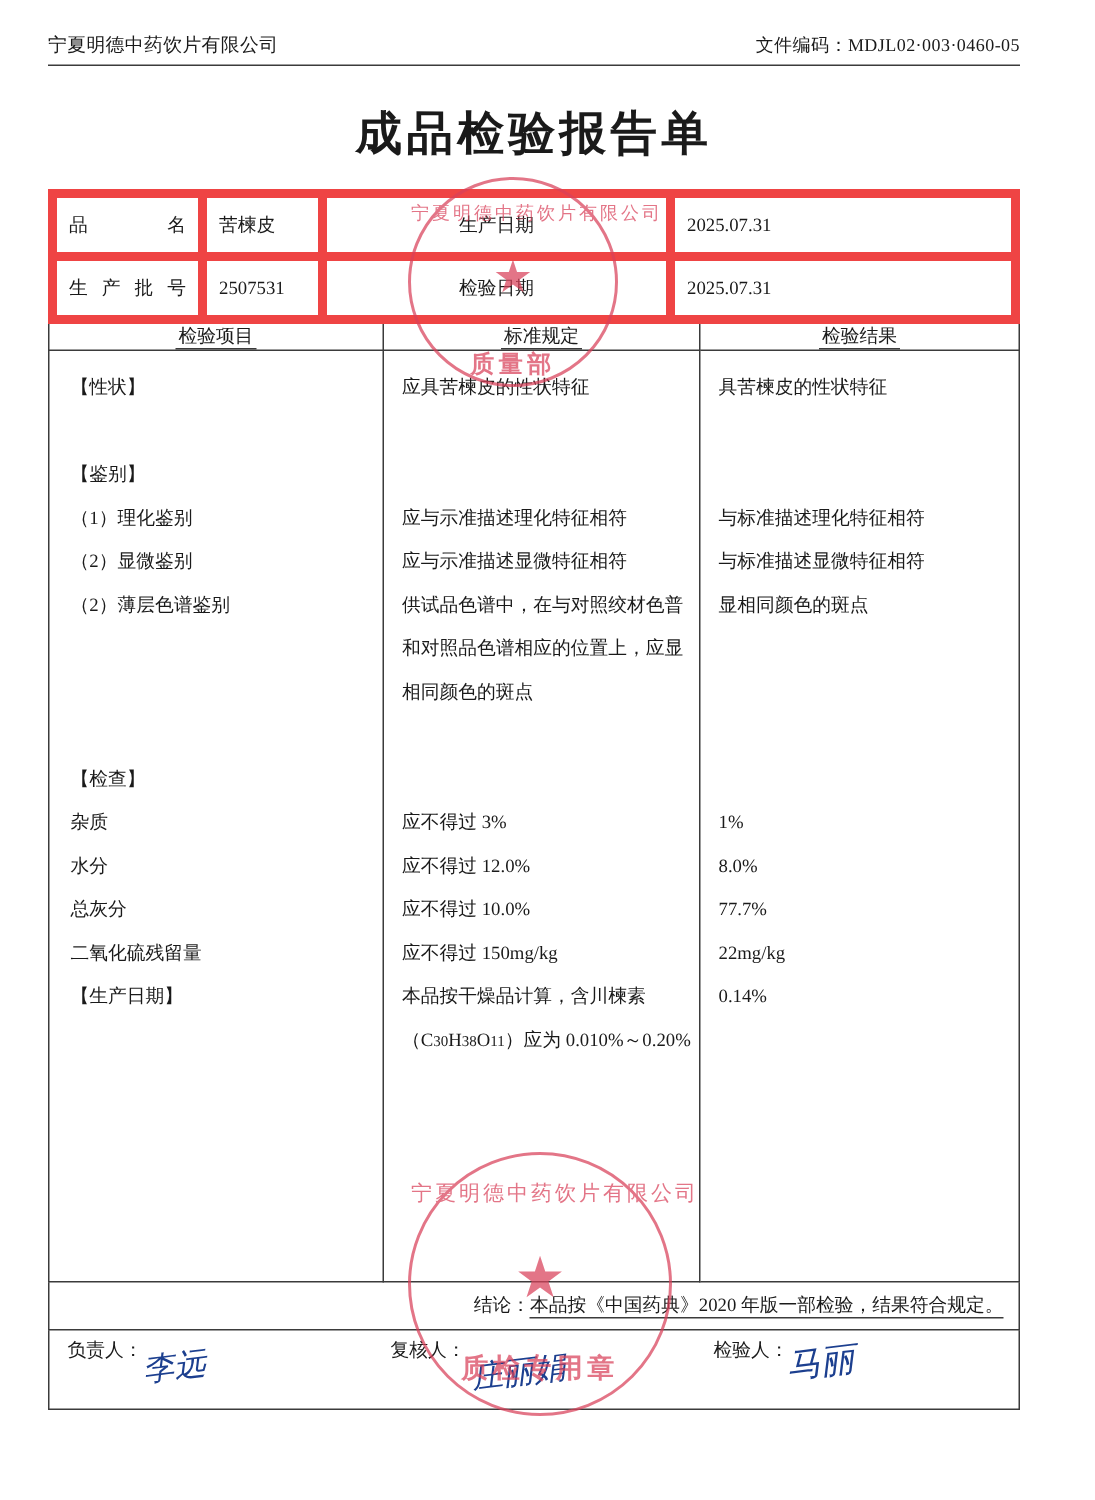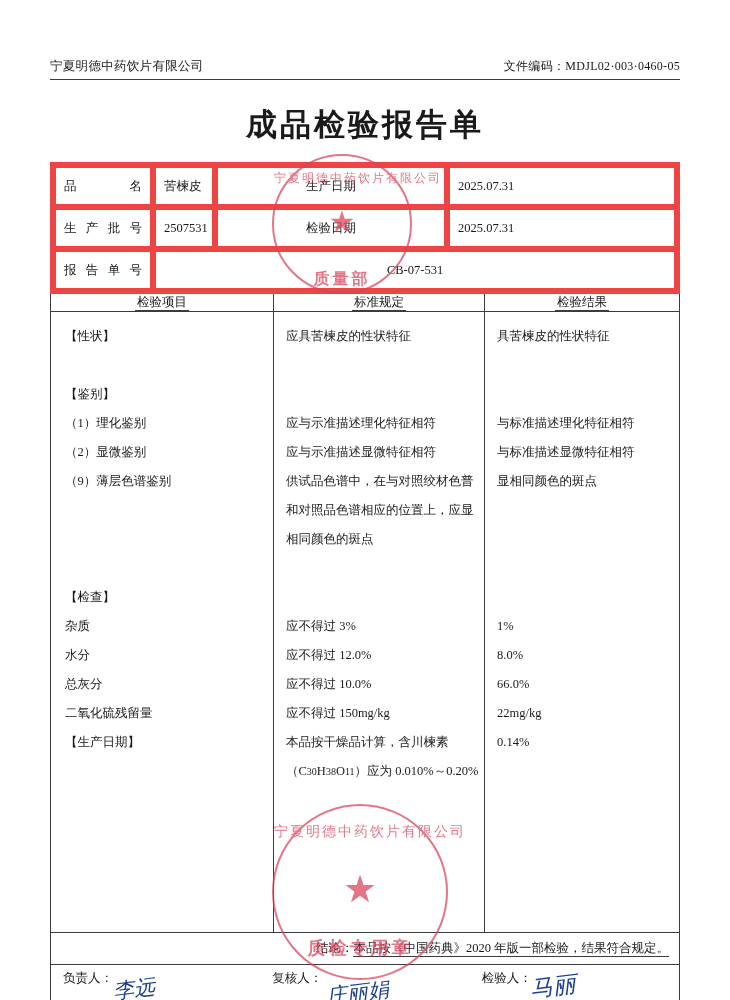--- a/index.html
+++ b/index.html
@@ -13,22 +13,21 @@
     font-family: "Liberation Serif", "DejaVu Serif", serif;
     color: #1a1a1a;
     position: relative;
     overflow: hidden;
   }
   .page {
     position: relative;
     width: 730px;
     height: 804px;
     box-sizing: border-box;
-    padding: 22px 50px 0 50px;
-    margin-top: 36px;
+    padding: 22px 50px 0 32px;
   }
   
   .header-row {
     display: flex;
     justify-content: space-between;
     align-items: flex-end;
     font-size: 12.5px;
     border-bottom: 1px solid #3b3b3b;
     padding-bottom: 4px;
     letter-spacing: 0.3px;
@@ -218,43 +217,39 @@
       <td class="val">苦楝皮</td>
       <td class="col-mid" style="text-align:center;"><span>生产日期</span></td>
       <td class="col-right dateval">2025.07.31</td>
     </tr>
     <tr>
       <td class="lbl">生产批号</td>
       <td class="val">2507531</td>
       <td class="col-mid" style="text-align:center;"><span>检验日期</span></td>
       <td class="col-right dateval">2025.07.31</td>
     </tr>
-    <tr>
-      <td class="rep-no-label">报告单号</td>
-      <td colspan="3" class="rep-no-val">CB-07-531</td>
-    </tr>
   </tbody>
     </table>
 
   <table class="body-table" style="border-top:none;">
     <tbody>
         <tr>
       <td class="colhead" style="width:222px;border-top:none;"><span>检验项目</span></td>
       <td class="colhead" style="width:210px;border-top:none;"><span>标准规定</span></td>
       <td class="colhead" style="border-top:none;"><span>检验结果</span></td>
     </tr>
     <tr>
       <td style="border-top:none;height:620px;">
         <div class="cellwrap c1">
           <div class="rowline">【性状】</div>
           <div class="rowline"></div>
           <div class="rowline">【鉴别】</div>
           <div class="rowline">（1）理化鉴别</div>
           <div class="rowline">（2）显微鉴别</div>
-          <div class="rowline">（9）薄层色谱鉴别</div>
+          <div class="rowline">（2）薄层色谱鉴别</div>
           <div class="rowline"></div>
           <div class="rowline"></div>
           <div class="rowline"></div>
           <div class="rowline">【检查】</div>
           <div class="rowline">杂质</div>
           <div class="rowline">水分</div>
           <div class="rowline">总灰分</div>
           <div class="rowline">二氧化硫残留量</div>
           <div class="rowline">【生产日期】</div>
           <div class="rowline"></div>
@@ -287,21 +282,21 @@
           <div class="rowline"></div>
           <div class="rowline">与标准描述理化特征相符</div>
           <div class="rowline">与标准描述显微特征相符</div>
           <div class="rowline">显相同颜色的斑点</div>
           <div class="rowline"></div>
           <div class="rowline"></div>
           <div class="rowline"></div>
           <div class="rowline"></div>
           <div class="rowline">1%</div>
           <div class="rowline">8.0%</div>
-          <div class="rowline">66.0%</div>
+          <div class="rowline">77.7%</div>
           <div class="rowline">22mg/kg</div>
           <div class="rowline">0.14%</div>
           <div class="rowline"></div>
         </div>
       </td>
     </tr>
   </tbody>
     </table>
 
   <div class="concl">

